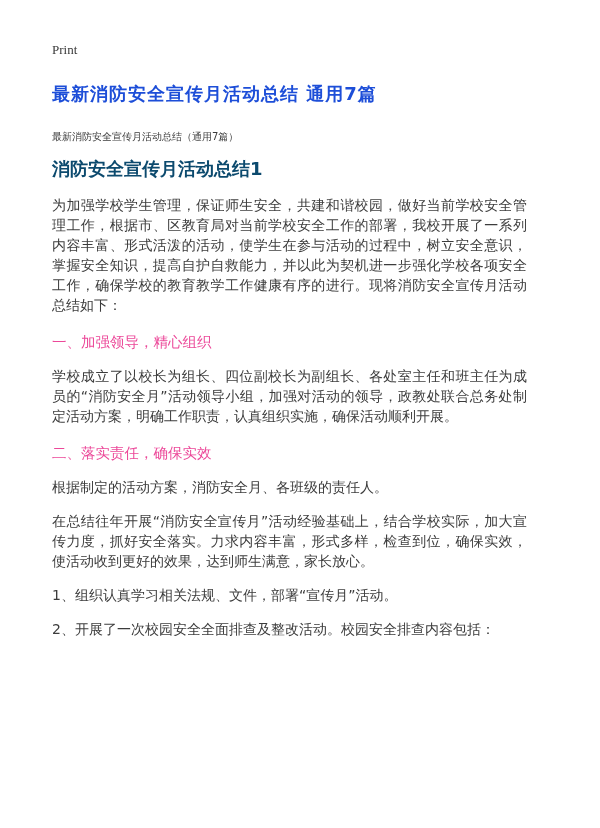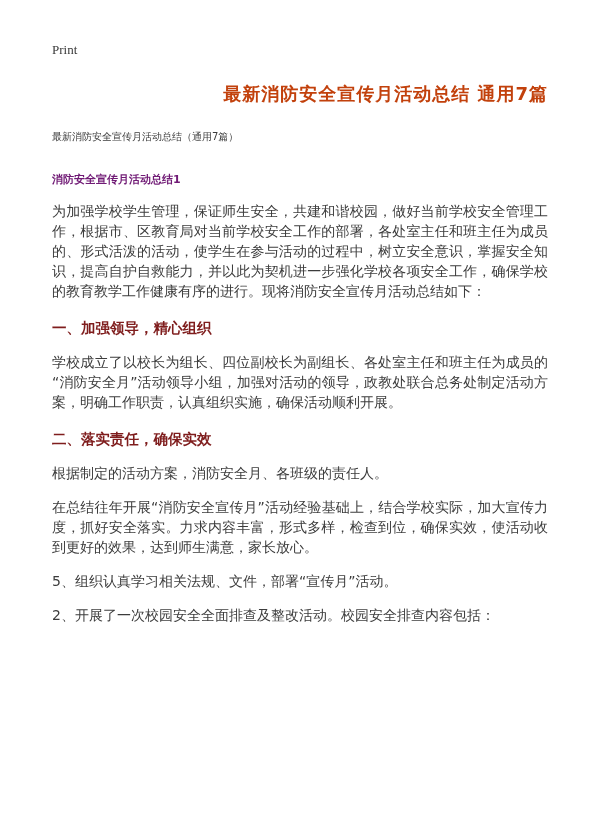--- a/index.html
+++ b/index.html
@@ -9,81 +9,81 @@
     height: 828px;
     overflow: hidden;
   }
   body {
     font-family: "DejaVu Sans", "Liberation Sans", sans-serif;
     color: #3c3c3c;
   }
   .page {
     width: 600px;
     height: 688px;
-    padding: 42px 52px 0 52px;
+    padding: 42px 73px 0 52px;
     background: #ffffff;
     border-radius: 30px;
   }
   .print-label {
     font-family: "Liberation Serif", "DejaVu Serif", serif;
     font-size: 13px;
     color: #3a3a3a;
     margin-bottom: 24px;
   }
   .doc-title {
     font-size: 18px;
     font-weight: bold;
-    color: #c2410c;
-    text-align: right;
+    color: #1d4ed8;
+    text-align: left;
     letter-spacing: 1px;
     margin-bottom: 24px;
     font-family: "DejaVu Sans", sans-serif;
   }
   .doc-subtitle {
     font-size: 10px;
     color: #3c3c3c;
     margin-bottom: 12px;
   }
   .para {
     font-size: 14px;
     line-height: 20px;
     color: #3c3c3c;
     margin-bottom: 14px;
     text-align: justify;
     line-break: anywhere;
     word-break: break-all;
   }
   .heading {
     font-size: 14.5px;
-    font-weight: bold;
-    color: #7f1d1d;
+    font-weight: normal;
+    color: #ec4899;
     margin: 18px 0 14px 0;
   }
   .heading-sub {
-    font-size: 11px;
+    font-size: 18px;
     font-weight: bold;
-    color: #701a75;
-    margin: 28px 0 14px 0;
+    color: #0c4a6e;
+    margin: 13px 0 14px 0;
   }
 </style>
 </head>
 <body>
 
 <div class="page">
   <div class="print-label">Print</div>
 
   <h1 class="doc-title">最新消防安全宣传月活动总结 通用7篇</h1>
 
   <div class="doc-subtitle">最新消防安全宣传月活动总结（通用7篇）</div>
 
 
   <div>
     <h3 class="heading-sub">消防安全宣传月活动总结1</h3>
-    <p class="para">为加强学校学生管理，保证师生安全，共建和谐校园，做好当前学校安全管理工作，根据市、区教育局对当前学校安全工作的部署，各处室主任和班主任为成员的、形式活泼的活动，使学生在参与活动的过程中，树立安全意识，掌握安全知识，提高自护自救能力，并以此为契机进一步强化学校各项安全工作，确保学校的教育教学工作健康有序的进行。现将消防安全宣传月活动总结如下：</p>
+    <p class="para">为加强学校学生管理，保证师生安全，共建和谐校园，做好当前学校安全管理工作，根据市、区教育局对当前学校安全工作的部署，我校开展了一系列内容丰富、形式活泼的活动，使学生在参与活动的过程中，树立安全意识，掌握安全知识，提高自护自救能力，并以此为契机进一步强化学校各项安全工作，确保学校的教育教学工作健康有序的进行。现将消防安全宣传月活动总结如下：</p>
     <h3 class="heading">一、加强领导，精心组织</h3>
     <p class="para">学校成立了以校长为组长、四位副校长为副组长、各处室主任和班主任为成员的“消防安全月”活动领导小组，加强对活动的领导，政教处联合总务处制定活动方案，明确工作职责，认真组织实施，确保活动顺利开展。</p>
     <h3 class="heading">二、落实责任，确保实效</h3>
     <p class="para">根据制定的活动方案，消防安全月、各班级的责任人。</p>
     <p class="para">在总结往年开展“消防安全宣传月”活动经验基础上，结合学校实际，加大宣传力度，抓好安全落实。力求内容丰富，形式多样，检查到位，确保实效，使活动收到更好的效果，达到师生满意，家长放心。</p>
-    <p class="para">5、组织认真学习相关法规、文件，部署“宣传月”活动。</p>
+    <p class="para">1、组织认真学习相关法规、文件，部署“宣传月”活动。</p>
     <p class="para">2、开展了一次校园安全全面排查及整改活动。校园安全排查内容包括：</p>
   </div>
 </div>
 
 </body></html>

